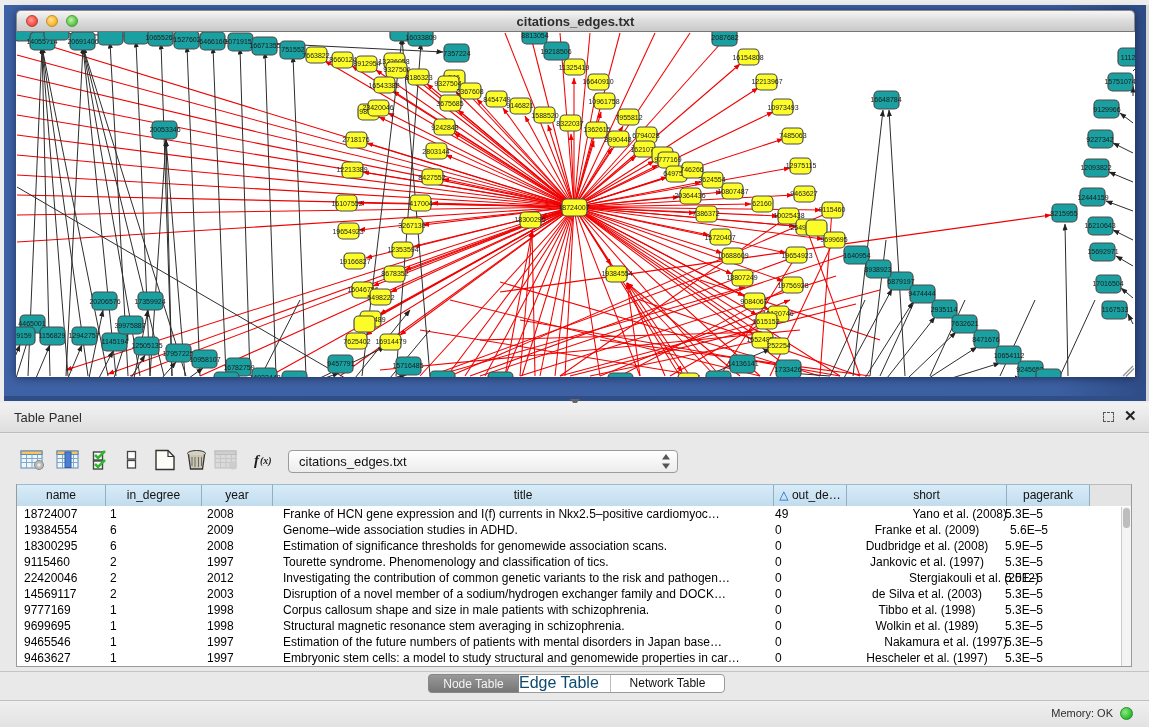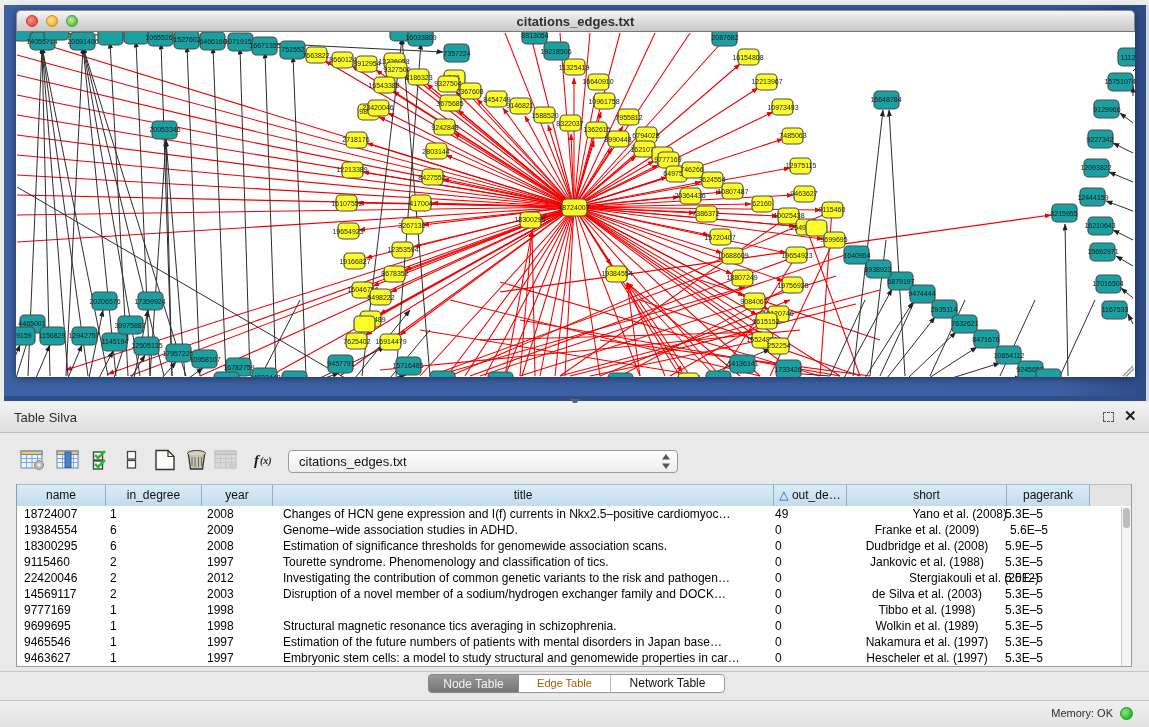--- a/index.html
+++ b/index.html
@@ -525,21 +525,21 @@
     <text x="416" y="148" class="nl">8427552</text>
     <rect x="662" y="341" width="21" height="16" rx="4.5" fill="#fcfc28" stroke="#4a4a4a" stroke-width="1.2"></rect>
     <rect x="546" y="167" width="25" height="17" rx="4.5" fill="#fcfc28" stroke="#4a4a4a" stroke-width="1.2"></rect>
     <text x="558" y="178" class="nl">18724007</text>
 <path d="M1107,344 L1117,334 M1110,344.5 L1118,336.5" stroke="#909090" stroke-width="1.2"></path>
 </svg>
 
 <div class="abs" style="left:570px;top:399px;width:0;height:0;border-left:5px solid transparent;border-right:5px solid transparent;border-top:6px solid #666"></div>
 
 <div class="abs" style="left:0;top:403px;width:1149px;height:30px;background:linear-gradient(#f2f2f2,#dedede);border-bottom:1px solid #bdbdbd"></div>
-<div class="abs" style="left:14px;top:410px;font-size:13px;color:#2d2d2d">Table Silva</div>
+<div class="abs" style="left:14px;top:410px;font-size:13px;color:#2d2d2d">Table Panel</div>
 <div class="abs" style="left:1103px;top:412px;width:11px;height:10px;border:1.5px dashed #555"></div>
 <div class="abs" style="left:1124px;top:407px;font-size:15px;font-weight:bold;color:#222">✕</div>
 
 <div class="abs" style="left:0;top:434px;width:1149px;height:266px;background:#e9e9e9"></div>
 
 <svg class="abs" style="left:20px;top:449px" width="260" height="26" viewBox="0 0 260 26">
 <g stroke-width="1">
 <rect x="1" y="2" width="21" height="17" fill="#eef6fd" stroke="#5e89b4"></rect>
       <rect x="1" y="2" width="21" height="3.5" fill="#f8c460" stroke="#5e89b4"></rect>
 <path d="M1,9.5h21M1,13.5h21M6.5,5.5v13.5M12,5.5v13.5M17.5,5.5v13.5" stroke="#7fa8c9"></path>
@@ -594,21 +594,21 @@
 <div class="hdrcell" style="left:202px;width:71px">year</div>
 <div class="hdrcell" style="left:273px;width:501px">title</div>
 <div class="hdrcell" style="left:774px;width:73px"><span style="color:#1565c0">△</span> out_de…</div>
 <div class="hdrcell" style="left:847px;width:160px">short</div>
 <div class="hdrcell" style="left:1007px;width:83px">pagerank</div>
 <div class="abs" style="left:1090px;top:484px;width:41px;height:22px;background:#e4e4e4;border-top:1px solid #bbb"></div>
 <div class="row" style="top:506px">
 <span style="left:24px">18724007</span>
     <span style="left:110px">1</span>
 <span style="left:207px">2008</span>
-    <span style="left:283px">Changes of HCN gene expression and I(f) currents in Nkx2.5–positive cardiomyoc…</span>
+    <span style="left:283px">Franke of HCN gene expression and I(f) currents in Nkx2.5–positive cardiomyoc…</span>
 <span style="left:775px">49</span>
     <span style="left:847px;width:160px;text-align:right">Yano et al. (2008)</span>
 <span style="left:1005px">5.3E–5</span>
   </div>
 <div class="row" style="top:522px">
 <span style="left:24px">19384554</span>
     <span style="left:110px">6</span>
 <span style="left:207px">2009</span>
     <span style="left:283px">Genome–wide association studies in ADHD.</span>
 <span style="left:775px">0</span>
@@ -623,21 +623,21 @@
 <span style="left:775px">0</span>
     <span style="left:847px;width:160px;text-align:center">Dudbridge et al. (2008)</span>
 <span style="left:1005px">5.9E–5</span>
   </div>
 <div class="row" style="top:554px">
 <span style="left:24px">9115460</span>
     <span style="left:110px">2</span>
 <span style="left:207px">1997</span>
     <span style="left:283px">Tourette syndrome. Phenomenology and classification of tics.</span>
 <span style="left:775px">0</span>
-    <span style="left:847px;width:160px;text-align:center">Jankovic et al. (1988)</span>
+    <span style="left:847px;width:160px;text-align:center">Jankovic et al. (1997)</span>
 <span style="left:1005px">5.3E–5</span>
   </div>
 <div class="row" style="top:570px">
 <span style="left:24px">22420046</span>
     <span style="left:110px">2</span>
 <span style="left:207px">2012</span>
     <span style="left:283px">Investigating the contribution of common genetic variants to the risk and pathogen…</span>
 <span style="left:775px">0</span>
     <span style="left:894px;width:160px;text-align:center">Stergiakouli et al. (2012)</span>
 <span style="left:1005px">5.5E–5</span>
@@ -648,56 +648,57 @@
 <span style="left:207px">2003</span>
     <span style="left:283px">Disruption of a novel member of a sodium/hydrogen exchanger family and DOCK…</span>
 <span style="left:775px">0</span>
     <span style="left:847px;width:160px;text-align:center">de Silva et al. (2003)</span>
 <span style="left:1005px">5.3E–5</span>
   </div>
 <div class="row" style="top:602px">
 <span style="left:24px">9777169</span>
     <span style="left:110px">1</span>
 <span style="left:207px">1998</span>
+    <span style="left:283px">Corpus callosum shape and size in male patients with schizophrenia.</span>
 <span style="left:775px">0</span>
     <span style="left:847px;width:160px;text-align:center">Tibbo et al. (1998)</span>
 <span style="left:1005px">5.3E–5</span>
   </div>
 <div class="row" style="top:618px">
 <span style="left:24px">9699695</span>
     <span style="left:110px">1</span>
 <span style="left:207px">1998</span>
-    <span style="left:283px">Structural magnetic resonance tics averaging in schizophrenia.</span>
+    <span style="left:283px">Structural magnetic resonance stem averaging in schizophrenia.</span>
 <span style="left:775px">0</span>
     <span style="left:847px;width:160px;text-align:center">Wolkin et al. (1989)</span>
 <span style="left:1005px">5.3E–5</span>
   </div>
 <div class="row" style="top:634px">
 <span style="left:24px">9465546</span>
     <span style="left:110px">1</span>
 <span style="left:207px">1997</span>
     <span style="left:283px">Estimation of the future numbers of patients with mental disorders in Japan base…</span>
 <span style="left:775px">0</span>
-    <span style="left:847px;width:160px;text-align:center">Nakamura et al. (1997)</span>
+    <span style="left:847px;width:160px;text-align:right">Nakamura et al. (1997)</span>
 <span style="left:1005px">5.3E–5</span>
   </div>
 <div class="row" style="top:650px">
 <span style="left:24px">9463627</span>
     <span style="left:110px">1</span>
 <span style="left:207px">1997</span>
     <span style="left:283px">Embryonic stem cells: a model to study structural and genomewide properties in car…</span>
 <span style="left:775px">0</span>
     <span style="left:847px;width:160px;text-align:center">Hescheler et al. (1997)</span>
 <span style="left:1005px">5.3E–5</span>
   </div>
 
 <div class="abs" style="left:1121px;top:507px;width:10px;height:159px;background:#f4f4f4;border-left:1px solid #ccc"></div>
 <div class="abs" style="left:1122.5px;top:508px;width:7px;height:20px;background:#bdbdbd;border-radius:4px"></div>
 
 <div class="abs" style="left:0;top:671px;width:1149px;height:1px;background:#c4c4c4"></div>
 <div class="abs" style="left:428px;top:674px;width:297px;height:19px;border:1px solid #9a9a9a;border-radius:4px;background:#fff"></div>
 <div class="abs" style="left:428px;top:674px;width:91px;height:19px;border-radius:4px 0 0 4px;background:linear-gradient(#999,#767676);border:1px solid #888;font-size:12px;color:#f5f5f5;text-align:center;line-height:18px">Node Table</div>
-<div class="abs" style="left:519px;top:674px;width:91px;height:19px;font-size:11px;color:#a16207;text-align:center;line-height:18px">Edge Table</div>
+<div class="abs" style="left:519px;top:674px;width:91px;height:19px;font-size:16px;color:#0c4a6e;text-align:left;line-height:18px">Edge Table</div>
 <div class="abs" style="left:610px;top:675px;width:1px;height:17px;background:#bbb"></div>
 <div class="abs" style="left:610px;top:674px;width:115px;height:19px;font-size:12px;color:#111;text-align:center;line-height:18px">Network Table</div>
 
 <div class="abs" style="left:0;top:700px;width:1149px;height:27px;background:linear-gradient(#efefef,#e2e2e2);border-top:1px solid #bfbfbf"></div>
 <div class="abs" style="left:1030px;top:707px;width:83px;text-align:right;font-size:11px;color:#2d2d2d">Memory: OK</div>
 <div class="abs" style="left:1120px;top:707px;width:13px;height:13px;border-radius:50%;background:radial-gradient(circle at 4px 4px,#8ee87e,#33c437 60%,#1f9426);border:1px solid #2a8a2f"></div>
 </body></html>

